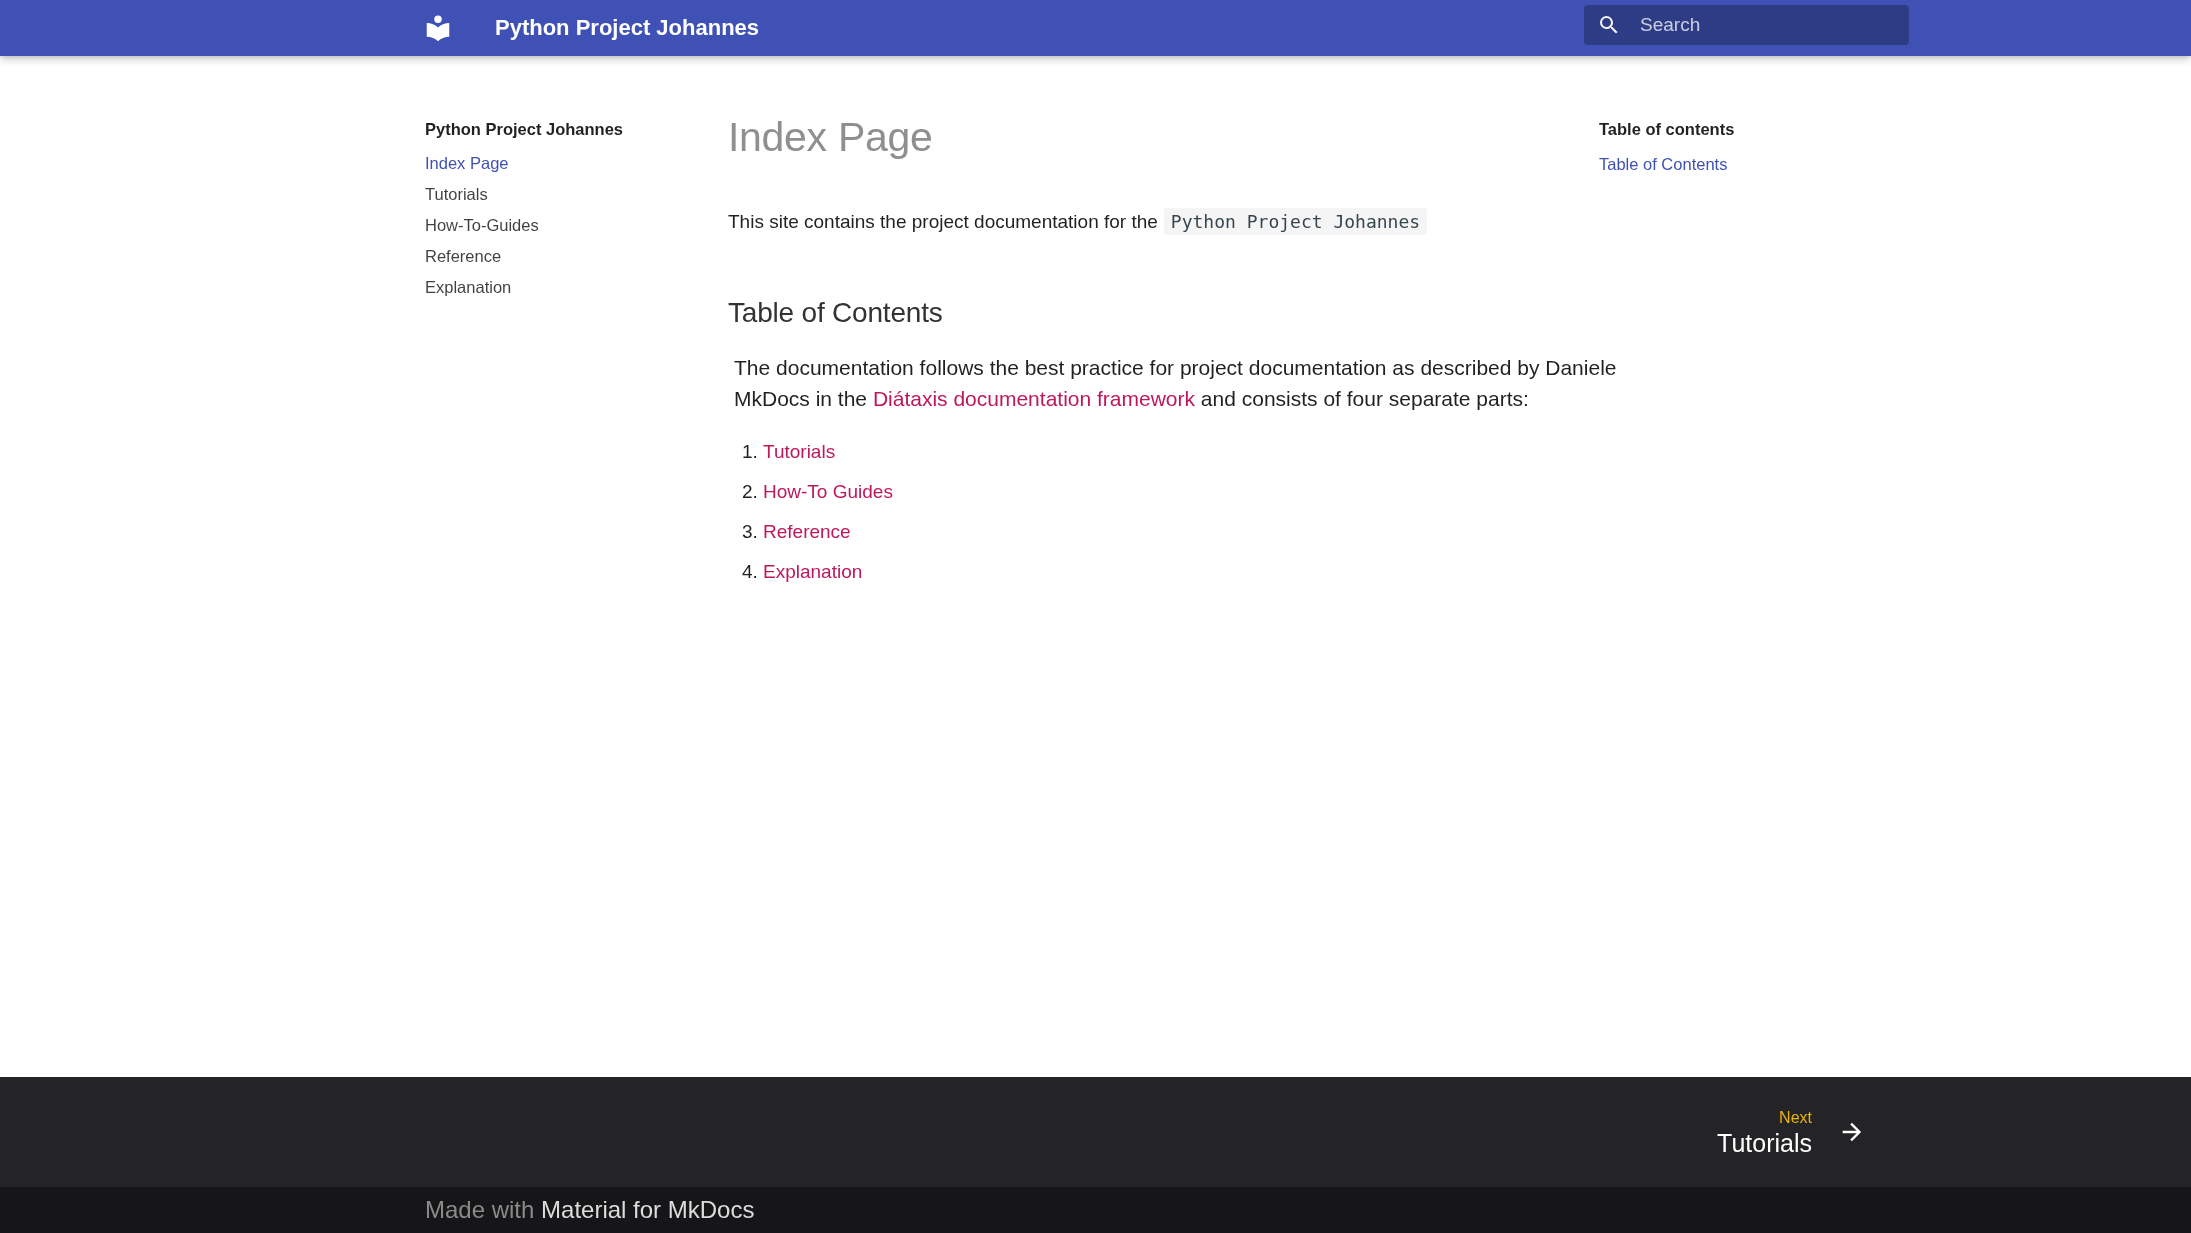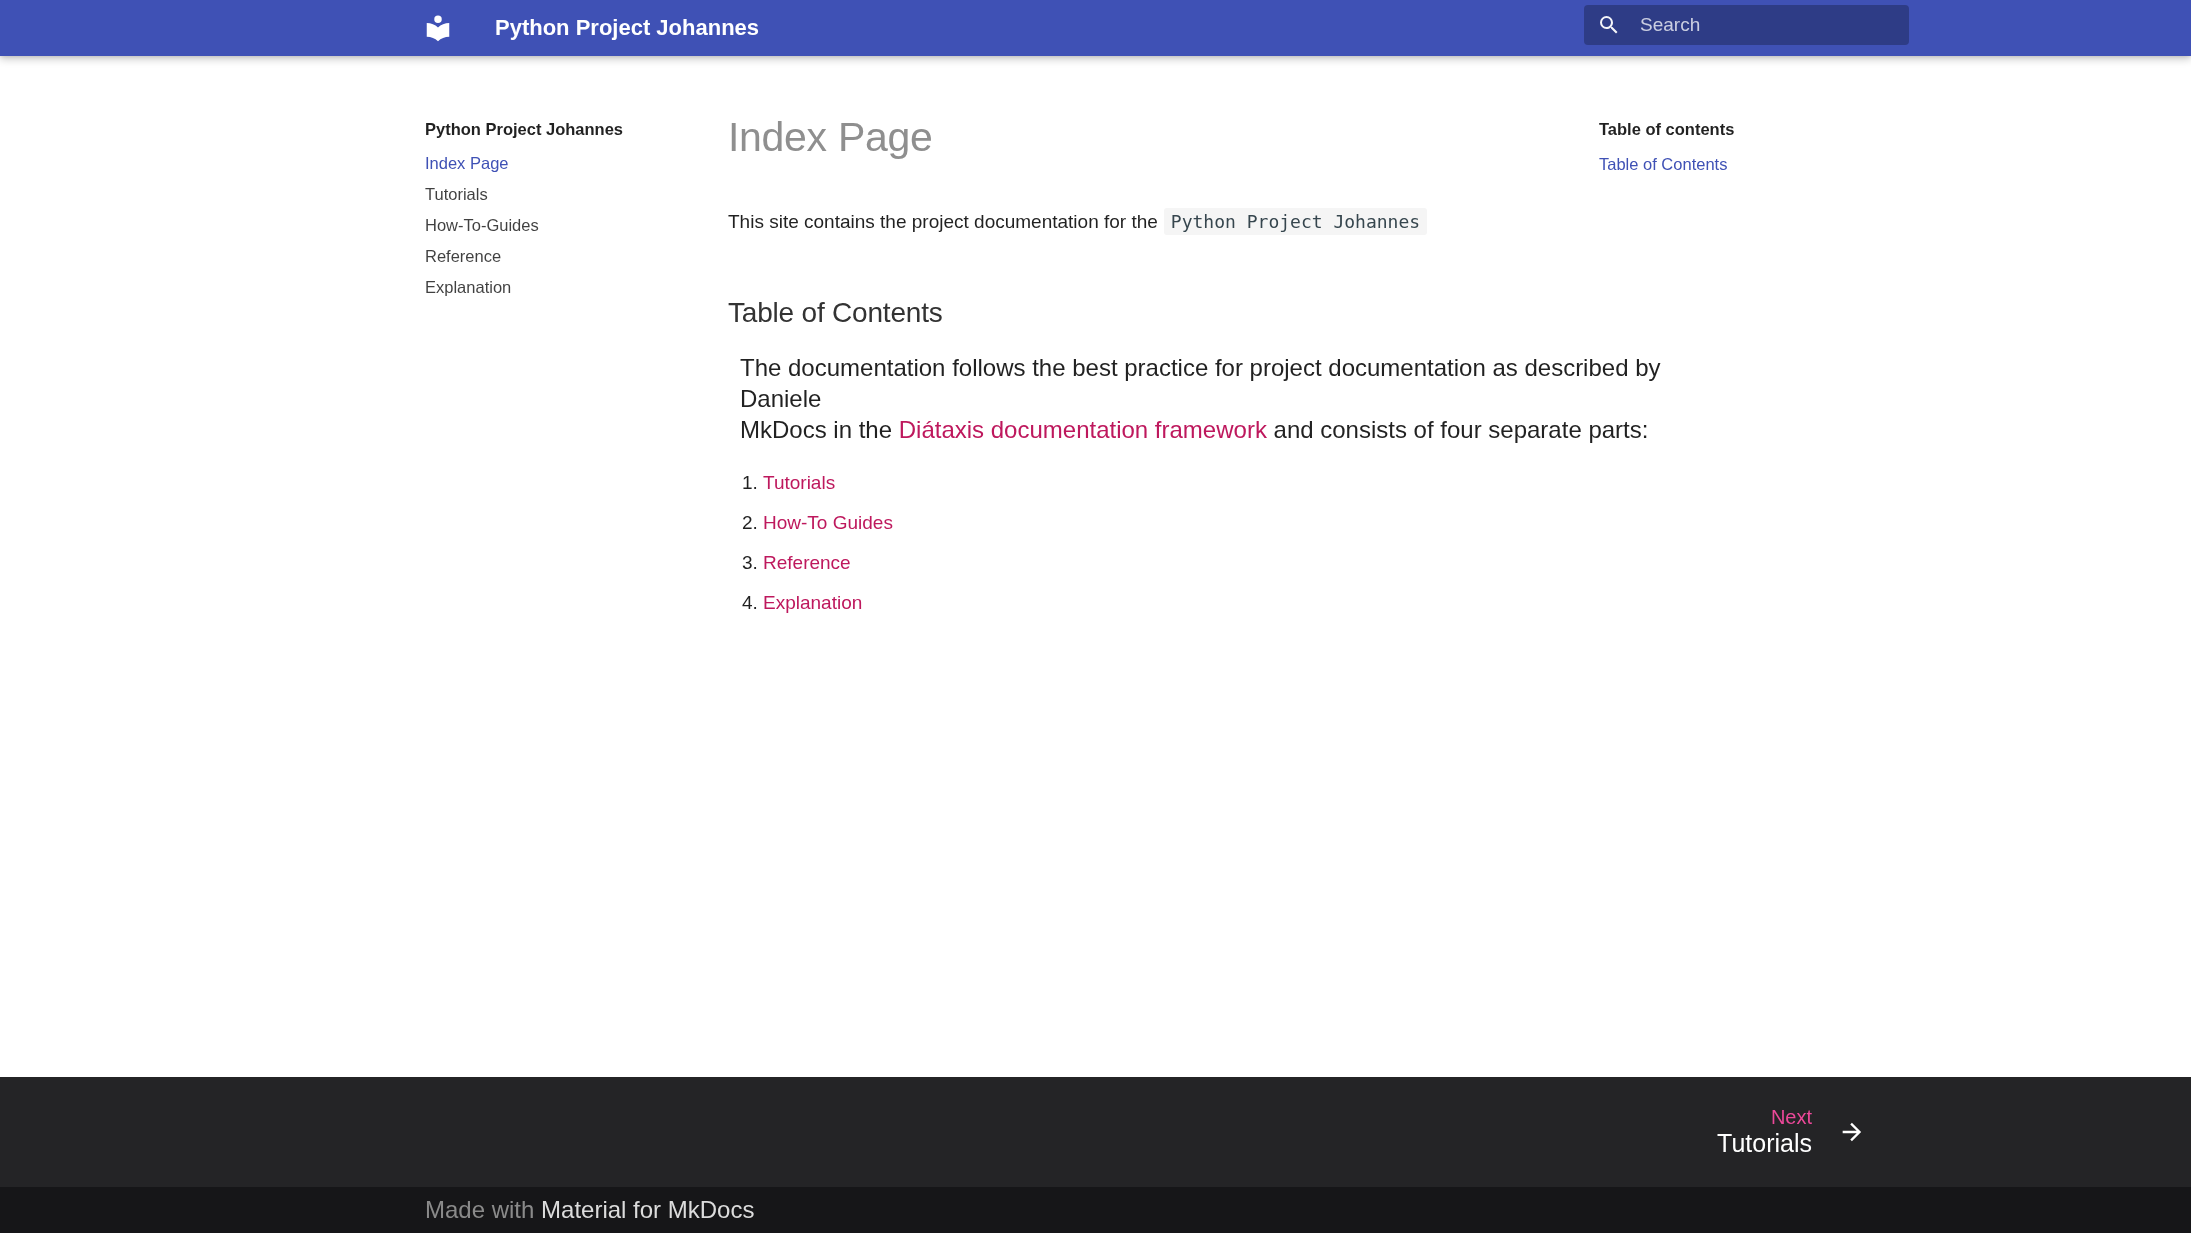--- a/index.html
+++ b/index.html
@@ -63,33 +63,33 @@
   .p-intro { margin:44px 0 0 0; font-size:19px; line-height:30px; }
   .inline-code {
     font-family:"DejaVu Sans Mono","Liberation Mono",monospace;
     font-size:18px; color:#36464e; background:#f5f5f5;
     padding:3px 7px; border-radius:3px; margin-left:6px; white-space:nowrap;
   }
   .main h2 {
     margin:58px 0 0 0; font-size:28px; line-height:35px; font-weight:300;
     color:#333; letter-spacing:-.2px;
   }
-  .p-body { margin:22px 0 0 12px; font-size:24px; line-height:31px; }
+  .p-body { margin:22px 0 0 6px; font-size:21px; line-height:31px; }
   .main a { color:#be185d; text-decoration:none; cursor:pointer; }
   .parts-list { margin:23px 0 0 0; padding:0 0 0 35px; font-size:19px; line-height:30px; }
   .parts-list li { margin-bottom:10px; color:rgba(0,0,0,.87); }
 
   
   .footer { position:absolute; left:0; top:1077px; width:100%; height:110px; background:#242426; }
   .next-link {
     position:absolute; right:325px; top:0; height:110px;
     display:flex; align-items:center; gap:26px; text-decoration:none; cursor:pointer;
   }
   .next-text { display:flex; flex-direction:column; align-items:flex-end; }
-  .next-label { font-size:20px; line-height:21px; color:#ec4899; }
+  .next-label { font-size:16px; line-height:21px; color:#eab308; }
   .next-title { font-size:25px; line-height:30px; color:#fff; }
   .arrow { width:28px; height:28px; }
   .arrow svg { width:28px; height:28px; fill:#fff; }
 
   .footer-meta { position:absolute; left:0; top:1187px; width:100%; height:46px; background:#161618; }
   .made-with {
     position:absolute; left:425px; top:0; height:46px; line-height:46px;
     font-size:24px; color:#8a8a8a; white-space:nowrap;
   }
   .made-with .brand { color:#dcdcdc; }

